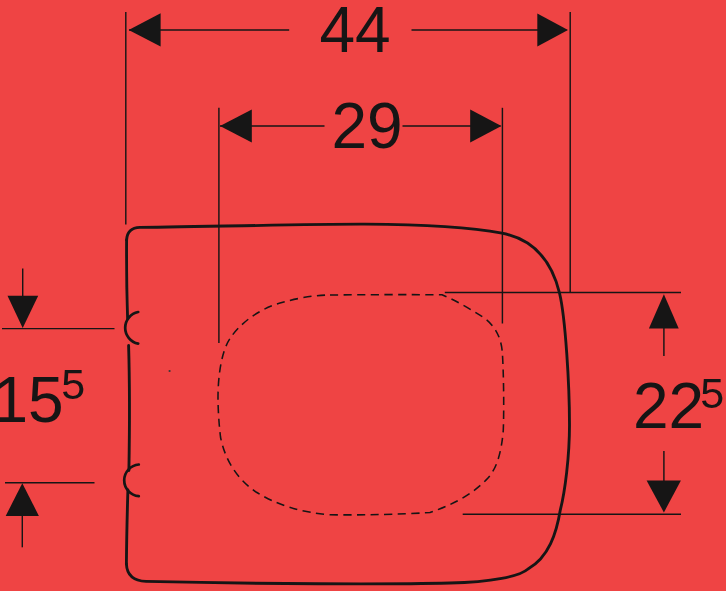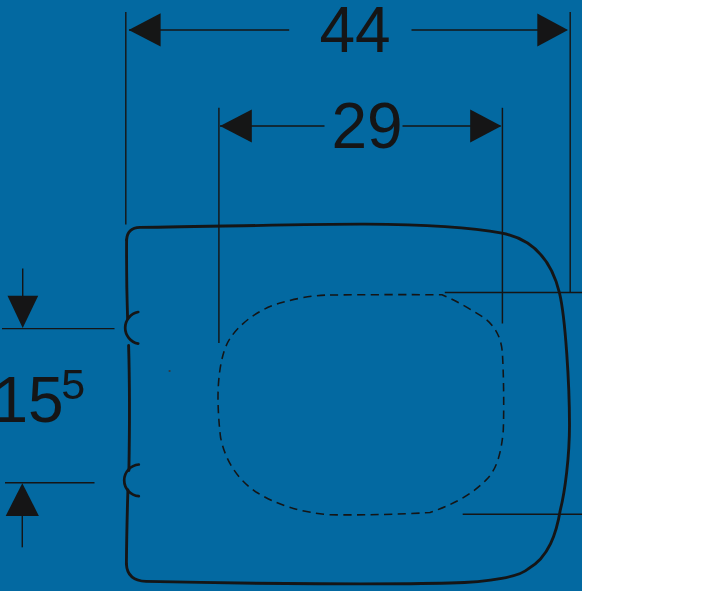--- a/index.html
+++ b/index.html
@@ -1,16 +1,16 @@
 <!DOCTYPE html>
 <html><head>
 <meta charset="utf-8">
 <style>
   html,body{margin:0;padding:0;background:#ffffff;}
-  .page{position:relative;width:582px;height:591px;background:#0369a1;overflow:hidden;
+  .page{position:relative;width:726px;height:591px;background:#ef4444;overflow:hidden;
         font-family:"Liberation Sans", sans-serif;}
   svg{position:absolute;left:0;top:0;will-change:transform;}
   text{font-family:"Liberation Sans", sans-serif;fill:#161616;}
 </style>
 </head>
 <body>
 <div class="page">
 <svg style="opacity:0.999" width="726" height="591" viewBox="0 0 726 591">
   <g fill="none" stroke="#161616" stroke-width="1.45" stroke-linecap="butt">
 

